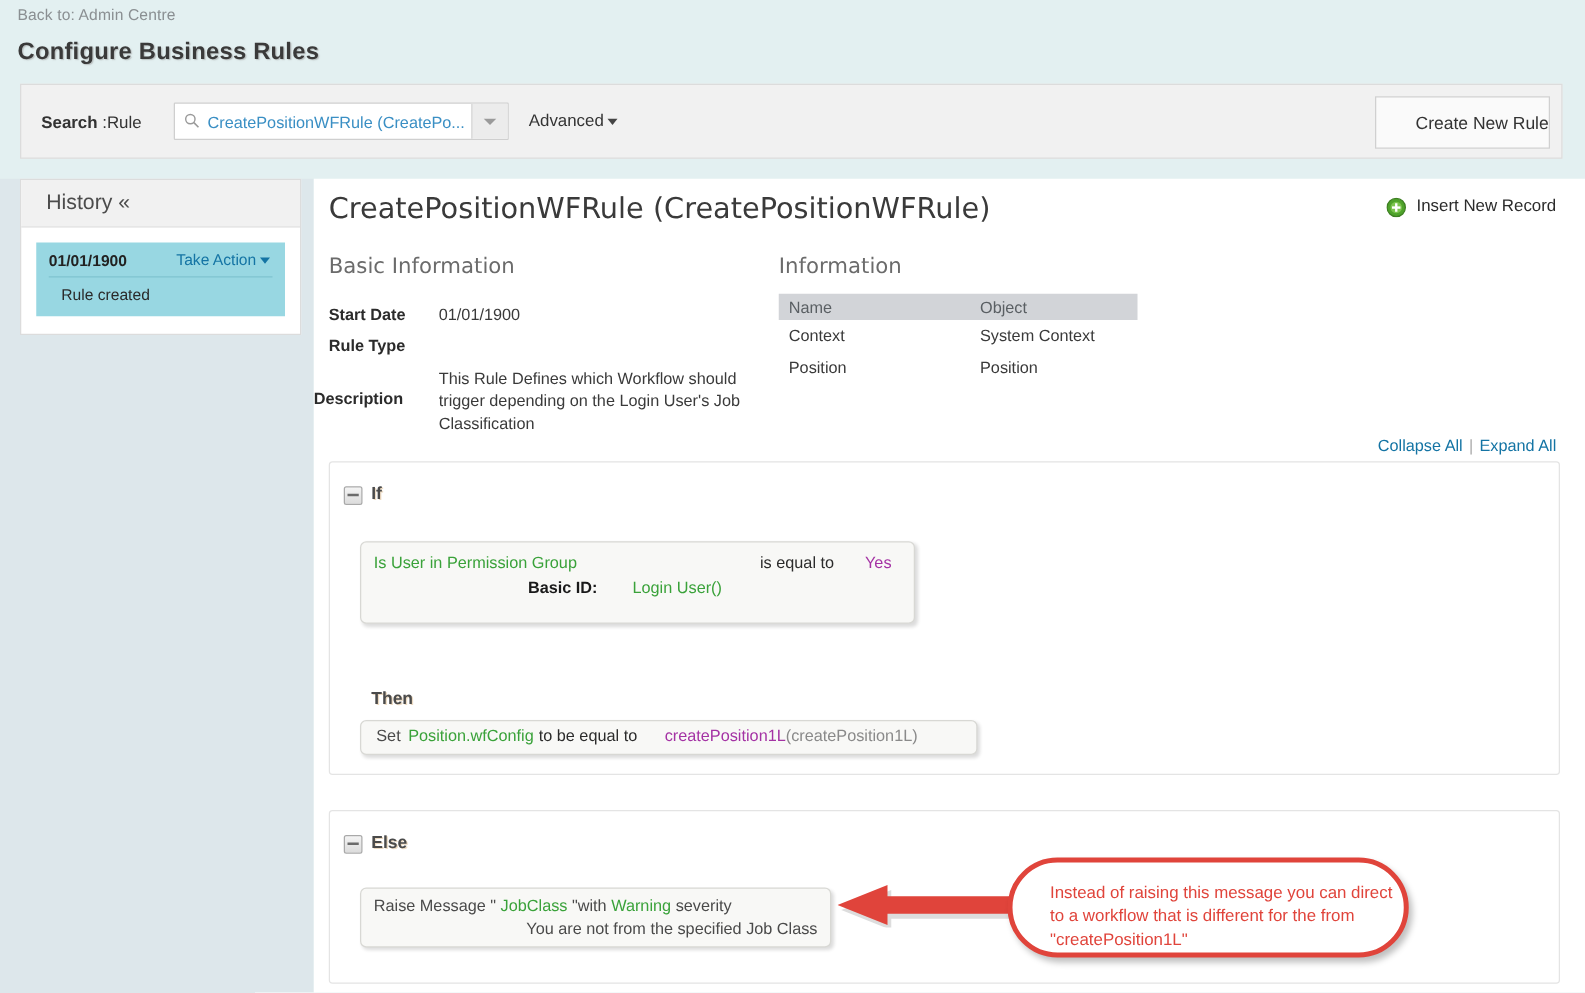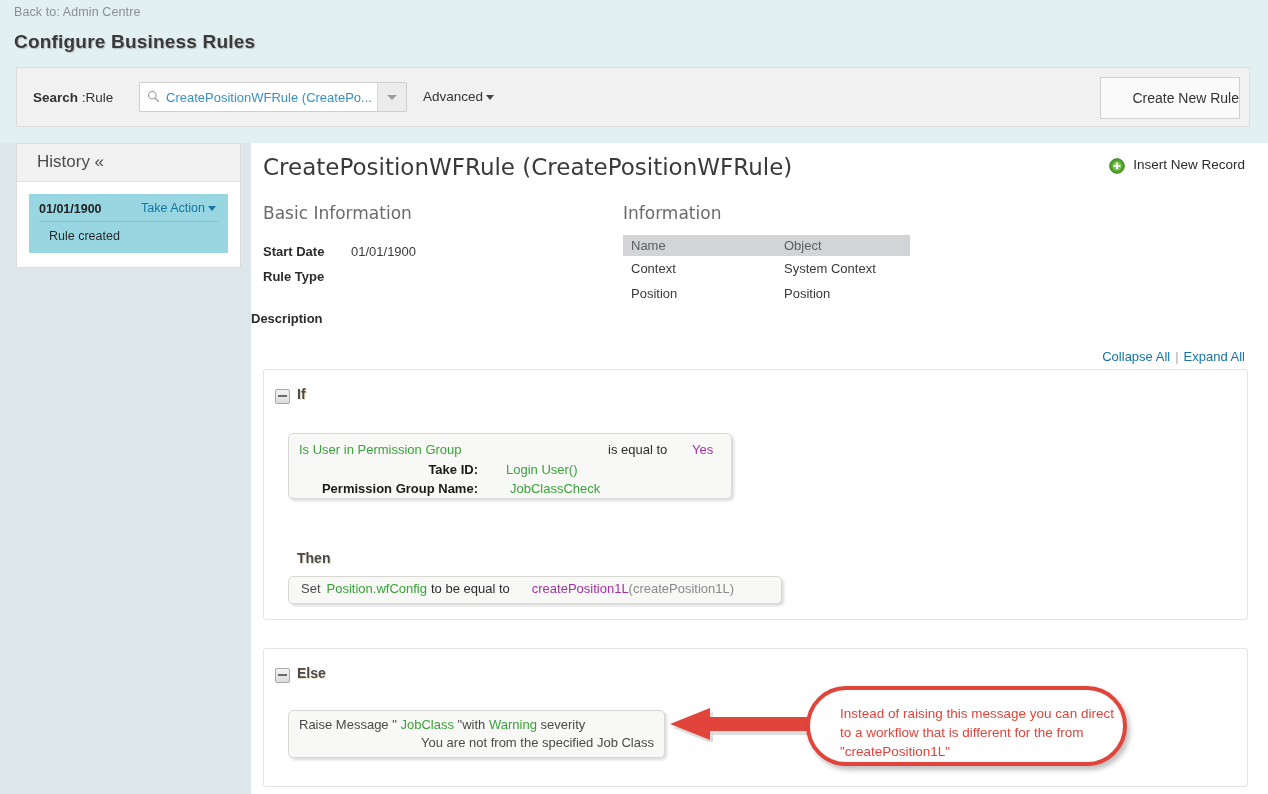--- a/index.html
+++ b/index.html
@@ -525,20 +525,21 @@
     <span>Insert New Record</span>
   </div>
 
   <div class="section-head sec-basic">Basic Information</div>
   <div class="section-head sec-params">Information</div>
 
   <div class="field-label lbl-start">Start Date</div>
   <div class="field-value val-start">01/01/1900</div>
   <div class="field-label lbl-ruletype">Rule Type</div>
   <div class="field-label lbl-desc">Description</div>
+  <div class="field-value val-desc">This Rule Defines which Workflow should trigger depending on the Login User's Job Classification</div>
 
   <table class="ptable">
     <thead>
       <tr>
         <th>Name</th>
         <th>Object</th>
       </tr>
     </thead>
     <tbody>
       <tr>
@@ -562,26 +563,22 @@
       </div>
     <div class="panel-kw">If</div>
 
     <div class="expr-box box-cond">
       <div class="cond-line1">
         <span class="cond-fn">Is User in Permission Group</span>
         <span class="cond-op">is equal to</span>
         <span class="cond-val">Yes</span>
       </div>
       <div class="cond-arg a1">
-        <span class="k">Take ID:</span>
+        <span class="k">Basic ID:</span>
         <span class="v">Login User()</span>
-      </div>
-      <div class="cond-arg a2">
-        <span class="k">Permission Group Name:</span>
-        <span class="v">JobClassCheck</span>
       </div>
     </div>
 
     <div class="then-kw">Then</div>
 
     <div class="expr-box box-set">
       <span class="set-kw">Set</span><span class="set-field">Position.wfConfig</span><span class="set-mid">to be equal to</span><span class="set-val">createPosition1L</span><span class="set-val2">(createPosition1L)</span>
     </div>
   </div>
 

